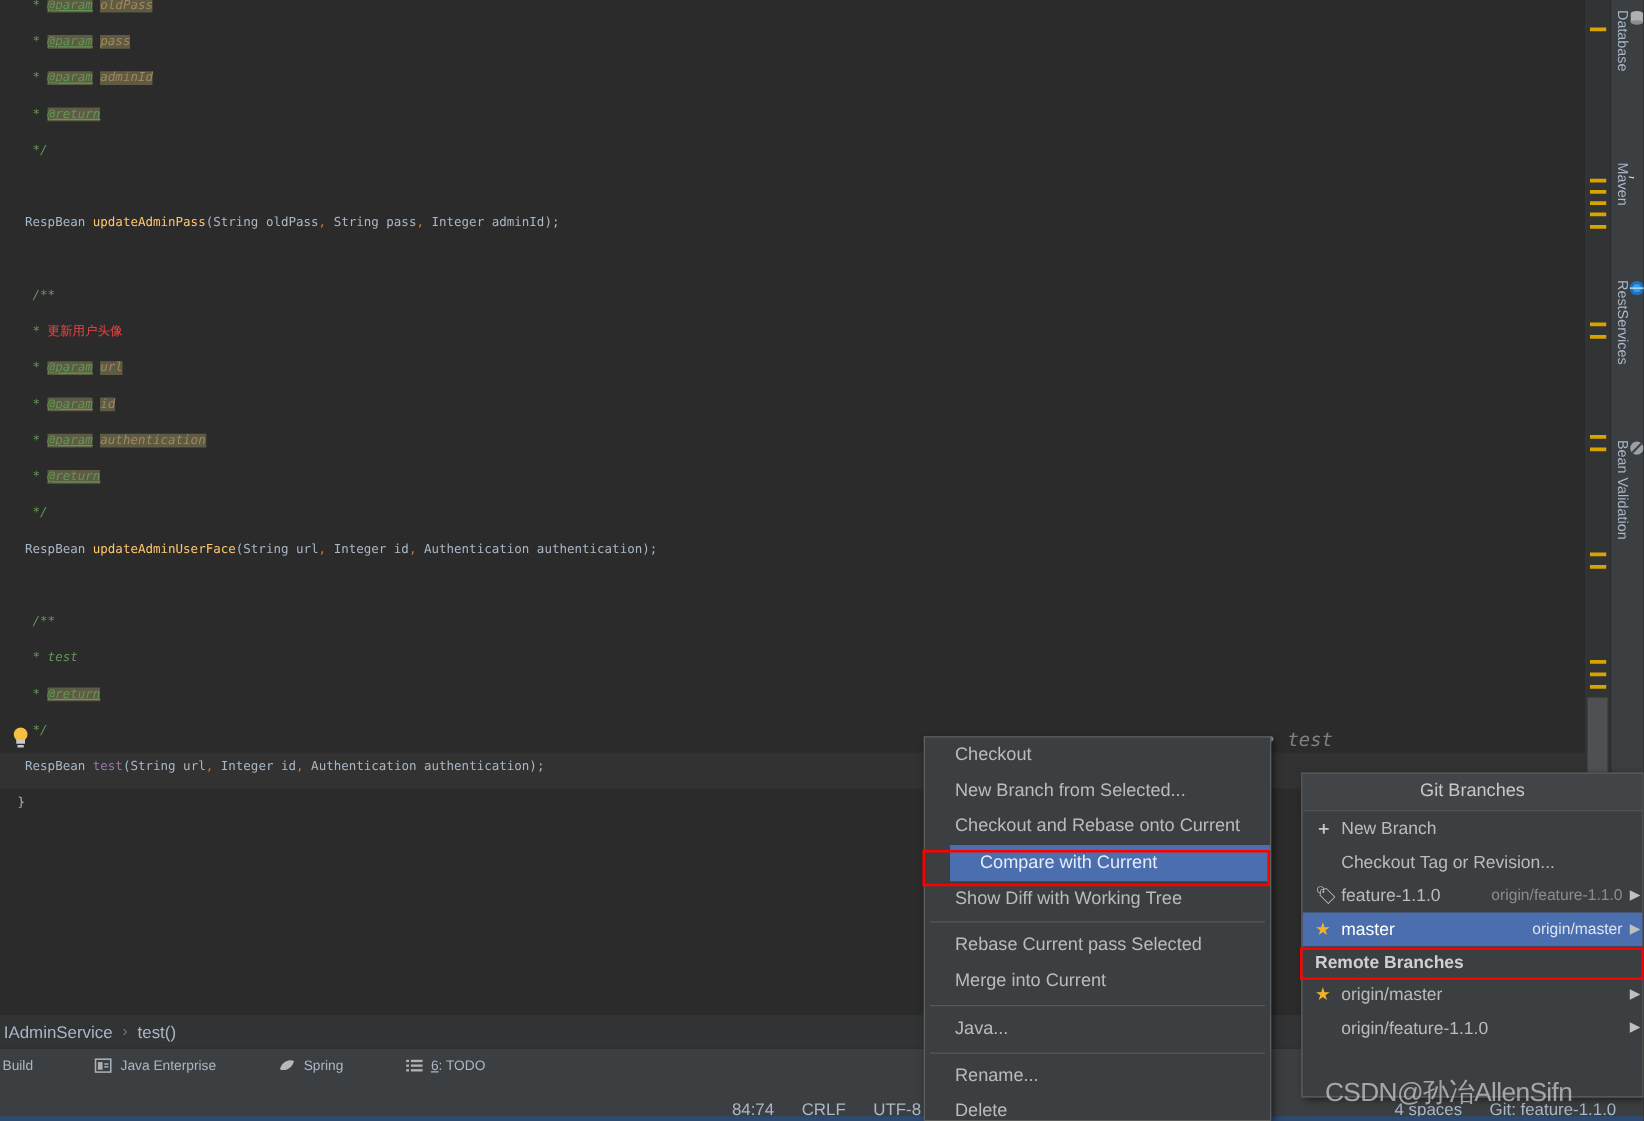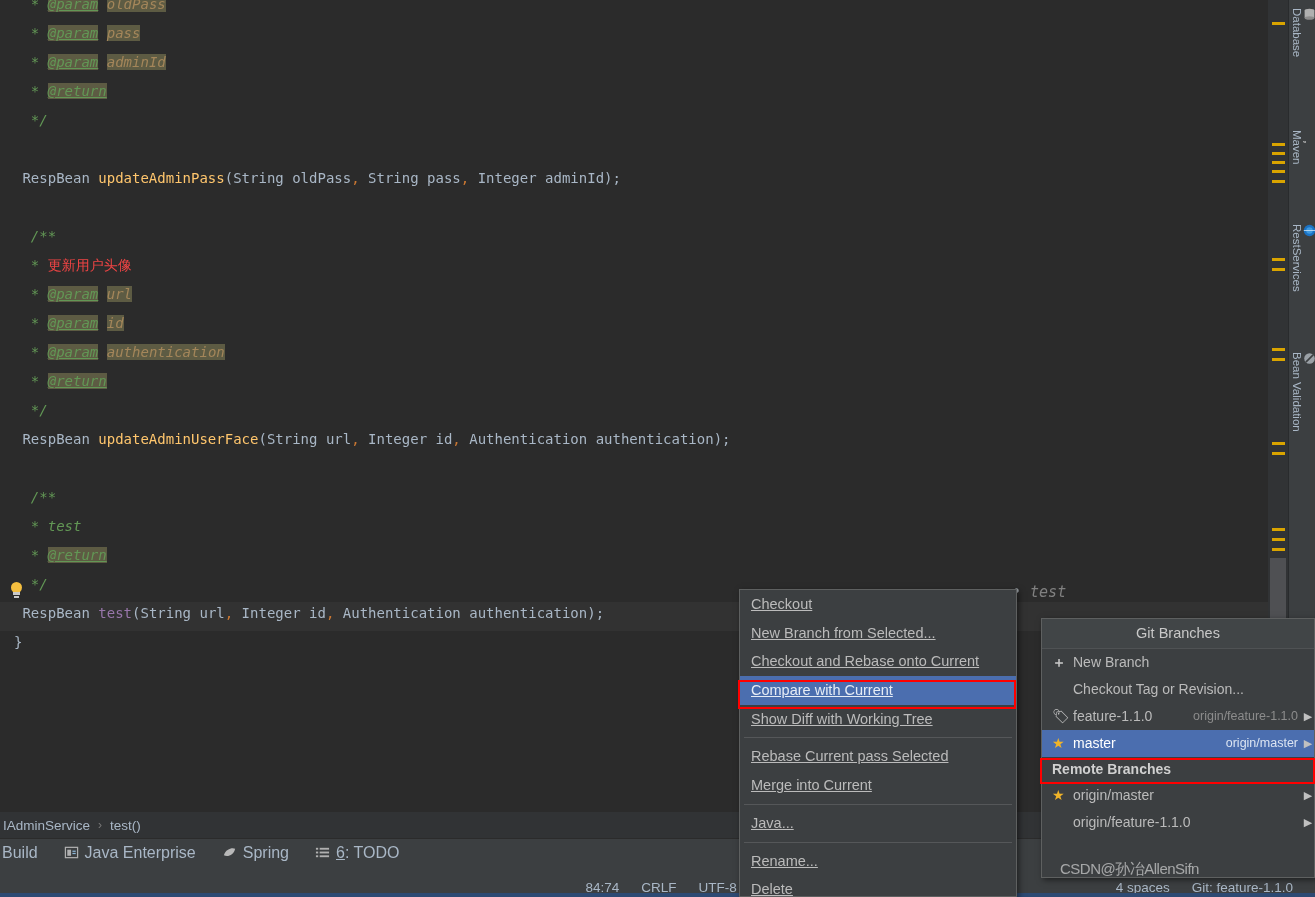--- a/index.html
+++ b/index.html
@@ -16,21 +16,21 @@
     overflow: hidden;
   }
 
   
   #editor {
     position: absolute;
     left: 0; top: 0;
     width: 1268px; height: 812px;
     background: #2b2b2b;
     font-family: "DejaVu Sans Mono", monospace;
-    font-size: 14px;
+    font-size: 10px;
     line-height: 29px;
     color: #a9b7c6;
     white-space: pre;
     overflow: hidden;
   }
   .ln { position: absolute; left: 0; height: 29px; white-space: pre; }
   .pad { padding-left: 14px; }
 
   .cmt   { color: #629755; font-style: italic; }
   .cmtg  { color: #ef4444; }
@@ -105,21 +105,21 @@
     background:#313335; color:#a9b7c6;
     font-size:13.5px; display:flex; align-items:center;
     padding-left:3px; box-sizing:border-box;
   }
   #breadcrumb .sep { color:#787878; margin:0 8px; font-size:12px; }
 
   
   #toolbar {
     position:absolute; left:0; top:838px; width:1315px; height:27px;
     background:#3c3f41; border-top:1px solid #2b2b2b;
-    display:flex; align-items:center; color:#a9b7c6; font-size:16px;
+    display:flex; align-items:center; color:#a9b7c6; font-size:11px;gap:23px;
   }
   #toolbar .item { display:flex; align-items:center; margin-right:26px; white-space:nowrap; }
   #toolbar .item:first-child { margin-left:0px; }
   #toolbar .ic { width:15px; height:15px; margin-right:6px; display:inline-block; }
   .u { text-decoration: underline; }
 
   
   #status {
     position:absolute; left:0; top:865px; width:1315px; height:30px;
     background:#3c3f41; color:#a9b7c6; font-size:13.5px;
@@ -138,27 +138,26 @@
 
   
   #ctxmenu {
     position:absolute; left:739px; top:589px; width:278px; height:308px;
     background:#3c3f41; border:1px solid #5e6060;
     box-sizing:border-box; color:#bbbbbb; font-size:14.5px;
     box-shadow: 2px 2px 6px rgba(0,0,0,.5);
     overflow:hidden;
   }
   #ctxmenu .mi {
-    height:28.7px; line-height:28.7px; padding-left:11px;
+    height:28.7px; line-height:28.7px; padding-left:24px;
     white-space:nowrap;
-    text-decoration:underline;
   }
   #ctxmenu .sep { height:1px; background:#555759; margin:4px 4px; }
   #ctxmenu .mi.sel {
-    background:#4b6eaf; color:#e6ecf5;
+    background:#4b6eaf; color:#e6ecf5;margin-left:20px;
   }
   #ctxHighlight {
     position:absolute; left:738px; top:680px; width:278px; height:29px;
     border:2px solid #ff0000; box-sizing:border-box; pointer-events:none;
   }
 
   
   #gitpop {
     position:absolute; left:1041px; top:618px; width:274px; height:260px;
     background:#3c3f41; border:1px solid #5e6060; box-sizing:border-box;
@@ -188,21 +187,21 @@
   #gitpop .star { color:#f0b429; }
   #gitpop .tagi { color:#c8c8c8; }
   #gitHighlight {
     position:absolute; left:1040px; top:758px; width:275px; height:26px;
     border:2px solid #ff0000; box-sizing:border-box; pointer-events:none;
   }
 
   
   #watermark {
     position:absolute; left:1060px; top:860px;
-    font-size:15px; color:rgba(230,230,230,.62);
+    font-size:21px; color:rgba(230,230,230,.62);
     font-family:"Liberation Sans", sans-serif;
     white-space:nowrap; pointer-events:none;
     letter-spacing:-0.5px;
   }
 </style>
 </head>
 <body>
 
 <div id="root">
 

